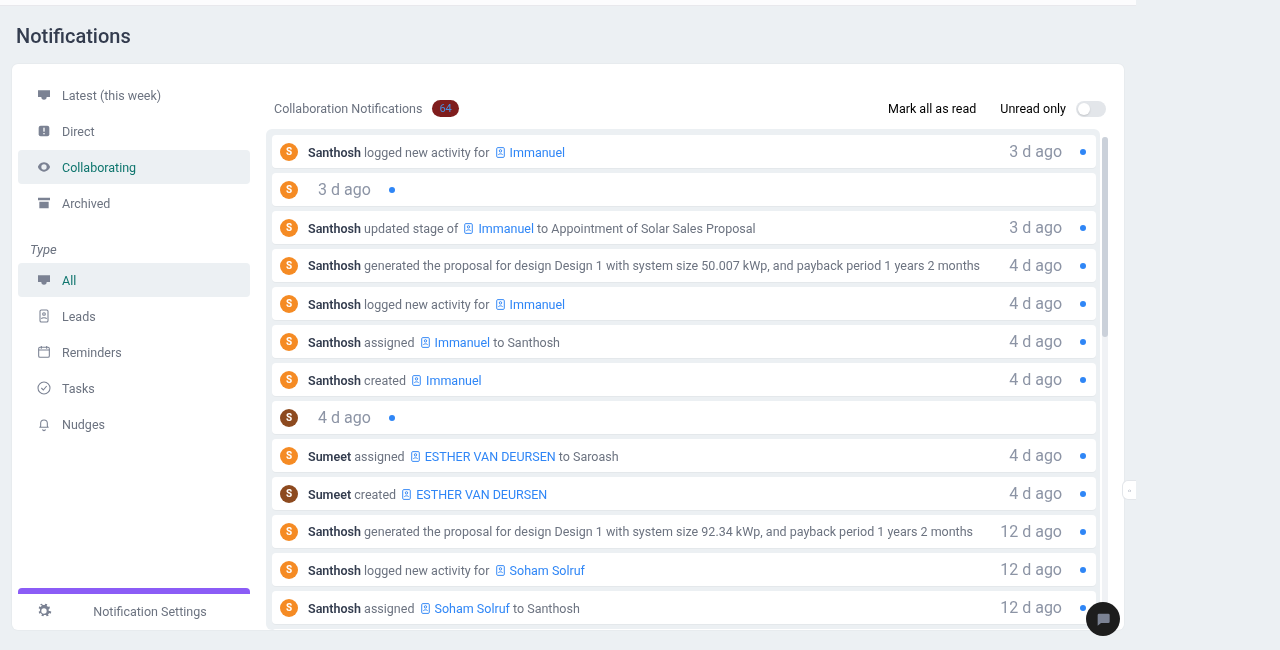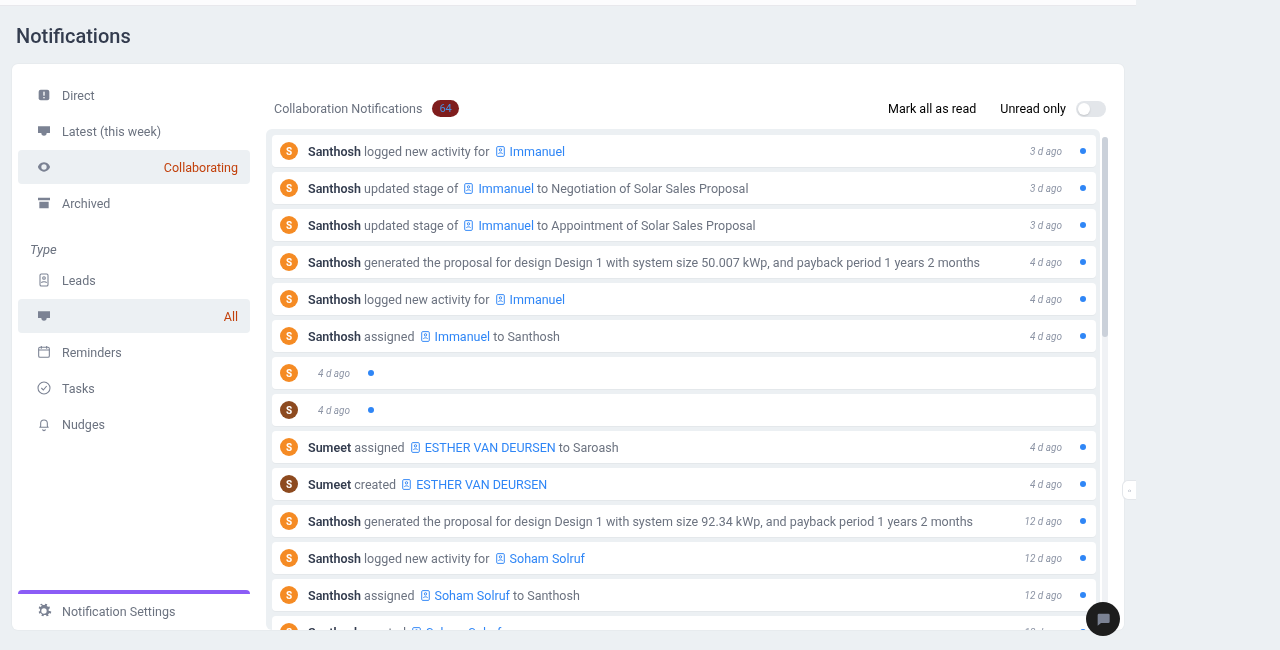--- a/index.html
+++ b/index.html
@@ -3,25 +3,25 @@
 <meta charset="utf-8">
 <style>
   * { box-sizing: border-box; margin: 0; padding: 0; }
   html, body { font-family: -apple-system, BlinkMacSystemFont, "Segoe UI", Roboto, Helvetica, Arial, sans-serif; background: #ecf0f3; color: #545d69; }
   .page { width: 1136px; height: 650px; position: relative; overflow: hidden; background: #ecf0f3; }
   .topbar { height: 6px; background: #fcfcfd; border-bottom: 1px solid #e8e8ec; }
   h1.page-title { font-size: 20px; font-weight: 500; color: #333c4e; padding: 18px 0 16px 16px; }
   .card { margin: 0 12px 12px 12px; background: #fff; border-radius: 6px; height: 566px; display: flex; overflow: hidden; box-shadow: 0 0 0 1px rgba(0,0,0,0.02); }
   .sidebar { width: 244px; flex: 0 0 244px; padding-top: 14px; display: flex; flex-direction: column; font-size: 12.5px; }
   .side-item { display: flex; align-items: center; gap: 10px; padding: 9px 12px 9px 18px; color: #6c7380; cursor: pointer; border-radius: 4px; margin: 0 6px 2px 6px; }
-  .side-item.active { background: #ecf0f3; color: #c2410c; text-align: right; }
+  .side-item.active { background: #ecf0f3; color: #0f766e; }
   .side-item .si-label { flex: 1; }
   .side-sect { margin: 20px 0 6px 18px; font-size: 13px; color: #6c7380; font-style: italic; }
   .sidebar .spacer { flex: 1; }
-  .settings { border-top: 4px solid #8b5cf6; margin-top: auto; }
+  .settings { border-top: 6px solid #8b5cf6; margin-top: auto; text-align: center; }
   .icon { width: 16px; height: 16px; display: inline-flex; align-items: center; justify-content: center; color: #7b8293; }
   .icon svg { width: 16px; height: 16px; display: block; }
 
   .main { flex: 1; display: flex; flex-direction: column; min-width: 0; }
   .main-head { display: flex; align-items: center; padding: 36px 18px 12px 18px; gap: 10px; font-size: 12.5px; color: #6c7380; }
   .badge { background: #7f1d1d; color: #4a90e2; font-size: 11px; border-radius: 10px; padding: 2px 7px; }
   .main-head .sp { flex: 1; }
   .btn-link { color: #000000; cursor: pointer; }
   .toggle { width: 30px; height: 16px; background: #e3e6ea; border-radius: 10px; position: relative; }
   .toggle::after { content: ""; position: absolute; top: 2px; left: 2px; width: 12px; height: 12px; background: #fff; border-radius: 50%; box-shadow: 0 1px 2px rgba(0,0,0,.15); }
@@ -29,21 +29,21 @@
   .list-wrap { flex: 1; overflow: hidden; position: relative; padding: 0 14px 14px 10px; }
   .list { position: absolute; top: 0; left: 10px; right: 24px; background: #ecf0f3; border-radius: 6px; padding: 6px 4px 6px 6px; height: 100%; overflow: hidden; }
   .row { background: #fff; border-radius: 4px; margin: 0 0 5px 0; padding: 7px 10px 7px 8px; display: flex; align-items: center; gap: 10px; font-size: 12.5px; color: #6c7380; box-shadow: 0 1px 0 rgba(0,0,0,0.03); cursor: pointer; }
   .avatar { width: 18px; height: 18px; border-radius: 50%; display: inline-flex; align-items: center; justify-content: center; font-size: 10px; font-weight: 700; color: #fff; flex: 0 0 18px; }
   .av-orange { background: #f58b24; }
   .av-brown { background: #8d4a1f; }
   .row .txt { flex: 1; white-space: nowrap; overflow: hidden; text-overflow: ellipsis; }
   .row .actor { color: #333c4e; font-weight: 600; }
   .row .link { color: #2f86f6; margin-top: 8px; }
   .row .link-ico { color: #2f86f6; margin: 0 3px 0 1px; position: relative; top: 2px; }
-  .row .time { color: #8c94a5; font-size: 10px; margin-left: 10px; font-style: italic; }
+  .row .time { color: #8c94a5; font-size: 16px; margin-left: 10px; }
   .dot { width: 6px; height: 6px; border-radius: 50%; background: #2f86f6; margin-left: 8px; }
 
   .fab { position: absolute; right: 16px; bottom: 14px; width: 34px; height: 34px; background: #1d1d1d; border-radius: 50%; display: flex; align-items: center; justify-content: center; color: #fff; }
   .side-knob { position: absolute; right: 0; top: 480px; width: 14px; height: 20px; background: #fff; border: 1px solid #e3e6ea; border-right: none; border-radius: 6px 0 0 6px; display: flex; align-items: center; justify-content: center; color: #8c94a5; font-size: 10px; }
 
   
   .list-scroll { position: absolute; right: 16px; top: 8px; bottom: 22px; width: 6px; background: #f0f2f5; border-radius: 3px; }
   .list-scroll .thumb { position: absolute; top: 0; left: 0; right: 0; height: 200px; background: #cbd1da; border-radius: 3px; }
 </style>
 </head>
@@ -52,71 +52,71 @@
 
 <div class="topbar"></div>
 <h1 class="page-title">Notifications</h1>
 
 <div class="card">
   <div class="sidebar">
     <div id="side-group-0">
           <div class="side-item">
             <span class="icon">
               <svg viewBox="0 0 24 24" fill="currentColor">
+                <path d="M3 5h18v10h-5a4 4 0 0 1-8 0H3z"></path>
+              </svg>
+            </span>
+            <span class="si-label">Latest (this week)</span>
+          </div>
+          <div class="side-item">
+            <span class="icon">
+              <svg viewBox="0 0 24 24" fill="currentColor">
                 <rect x="4" y="4" width="16" height="16" rx="3"></rect>
                 <rect x="11" y="7" width="2" height="6" fill="#fff"></rect>
                 <rect x="11" y="15" width="2" height="2" fill="#fff"></rect>
               </svg>
             </span>
             <span class="si-label">Direct</span>
           </div>
-          <div class="side-item">
-            <span class="icon">
-              <svg viewBox="0 0 24 24" fill="currentColor">
-                <path d="M3 5h18v10h-5a4 4 0 0 1-8 0H3z"></path>
-              </svg>
-            </span>
-            <span class="si-label">Latest (this week)</span>
-          </div>
           <div class="side-item active">
             <span class="icon">
               <svg viewBox="0 0 24 24" fill="currentColor">
                 <path d="M12 5c5 0 9 5 9 7s-4 7-9 7-9-5-9-7 4-7 9-7zm0 3a4 4 0 1 0 0 8 4 4 0 0 0 0-8z"></path>
               </svg>
             </span>
             <span class="si-label">Collaborating</span>
           </div>
           <div class="side-item">
             <span class="icon">
               <svg viewBox="0 0 24 24" fill="currentColor">
                 <path d="M3 4h18v4H3zM5 10h14v10H5zM9 13h6v2H9z"></path>
               </svg>
             </span>
             <span class="si-label">Archived</span>
           </div>
         </div>
     <div class="side-sect">Type</div>
     <div id="side-group-1">
+          <div class="side-item active">
+            <span class="icon">
+              <svg viewBox="0 0 24 24" fill="currentColor">
+                <path d="M3 5h18v10h-5a4 4 0 0 1-8 0H3z"></path>
+              </svg>
+            </span>
+            <span class="si-label">All</span>
+          </div>
           <div class="side-item">
             <span class="icon">
               <svg viewBox="0 0 24 24" fill="none" stroke="currentColor" stroke-width="1.6">
                 <rect x="6" y="3" width="12" height="18" rx="2"></rect>
                 <circle cx="12" cy="9" r="2"></circle>
                 <path d="M8 16c1-2 7-2 8 0"></path>
               </svg>
             </span>
             <span class="si-label">Leads</span>
-          </div>
-          <div class="side-item active">
-            <span class="icon">
-              <svg viewBox="0 0 24 24" fill="currentColor">
-                <path d="M3 5h18v10h-5a4 4 0 0 1-8 0H3z"></path>
-              </svg>
-            </span>
-            <span class="si-label">All</span>
           </div>
           <div class="side-item">
             <span class="icon">
               <svg viewBox="0 0 24 24" fill="none" stroke="currentColor" stroke-width="1.6">
                 <rect x="4" y="5" width="16" height="15" rx="2"></rect>
                 <path d="M4 9h16M8 3v4M16 3v4"></path>
               </svg>
             </span>
             <span class="si-label">Reminders</span>
           </div>
@@ -166,25 +166,20 @@
               <span class="txt"><span class="actor">Santhosh</span> logged new activity for <span class="link-ico"><svg viewBox="0 0 24 24" width="13" height="13" fill="none" stroke="currentColor" stroke-width="1.8">
                     <rect x="5" y="3" width="14" height="18" rx="2"></rect>
                     <circle cx="12" cy="9" r="2.2"></circle>
                     <path d="M8 16c1-2 7-2 8 0"></path>
                   </svg></span><span class="link">Immanuel</span></span>
               <span class="time">3 d ago</span>
               <span class="dot"></span>
             </div>
             <div class="row">
               <span class="avatar av-orange">S</span>
-              <span class="txt"><span class="actor">Santhosh</span> updated stage of <span class="link-ico"><svg viewBox="0 0 24 24" width="13" height="13" fill="none" stroke="currentColor" stroke-width="1.8">
-                    <rect x="5" y="3" width="14" height="18" rx="2"></rect>
-                    <circle cx="12" cy="9" r="2.2"></circle>
-                    <path d="M8 16c1-2 7-2 8 0"></path>
-                  </svg></span><span class="link">Immanuel</span> to Negotiation of Solar Sales Proposal</span>
               <span class="time">3 d ago</span>
               <span class="dot"></span>
             </div>
             <div class="row">
               <span class="avatar av-orange">S</span>
               <span class="txt"><span class="actor">Santhosh</span> updated stage of <span class="link-ico"><svg viewBox="0 0 24 24" width="13" height="13" fill="none" stroke="currentColor" stroke-width="1.8">
                     <rect x="5" y="3" width="14" height="18" rx="2"></rect>
                     <circle cx="12" cy="9" r="2.2"></circle>
                     <path d="M8 16c1-2 7-2 8 0"></path>
                   </svg></span><span class="link">Immanuel</span> to Appointment of Solar Sales Proposal</span>
@@ -212,20 +207,25 @@
               <span class="txt"><span class="actor">Santhosh</span> assigned <span class="link-ico"><svg viewBox="0 0 24 24" width="13" height="13" fill="none" stroke="currentColor" stroke-width="1.8">
                     <rect x="5" y="3" width="14" height="18" rx="2"></rect>
                     <circle cx="12" cy="9" r="2.2"></circle>
                     <path d="M8 16c1-2 7-2 8 0"></path>
                   </svg></span><span class="link">Immanuel</span> to Santhosh</span>
               <span class="time">4 d ago</span>
               <span class="dot"></span>
             </div>
             <div class="row">
               <span class="avatar av-orange">S</span>
+              <span class="txt"><span class="actor">Santhosh</span> created <span class="link-ico"><svg viewBox="0 0 24 24" width="13" height="13" fill="none" stroke="currentColor" stroke-width="1.8">
+                    <rect x="5" y="3" width="14" height="18" rx="2"></rect>
+                    <circle cx="12" cy="9" r="2.2"></circle>
+                    <path d="M8 16c1-2 7-2 8 0"></path>
+                  </svg></span><span class="link">Immanuel</span></span>
               <span class="time">4 d ago</span>
               <span class="dot"></span>
             </div>
             <div class="row">
               <span class="avatar av-brown">S</span>
               <span class="time">4 d ago</span>
               <span class="dot"></span>
             </div>
             <div class="row">
               <span class="avatar av-orange">S</span>

